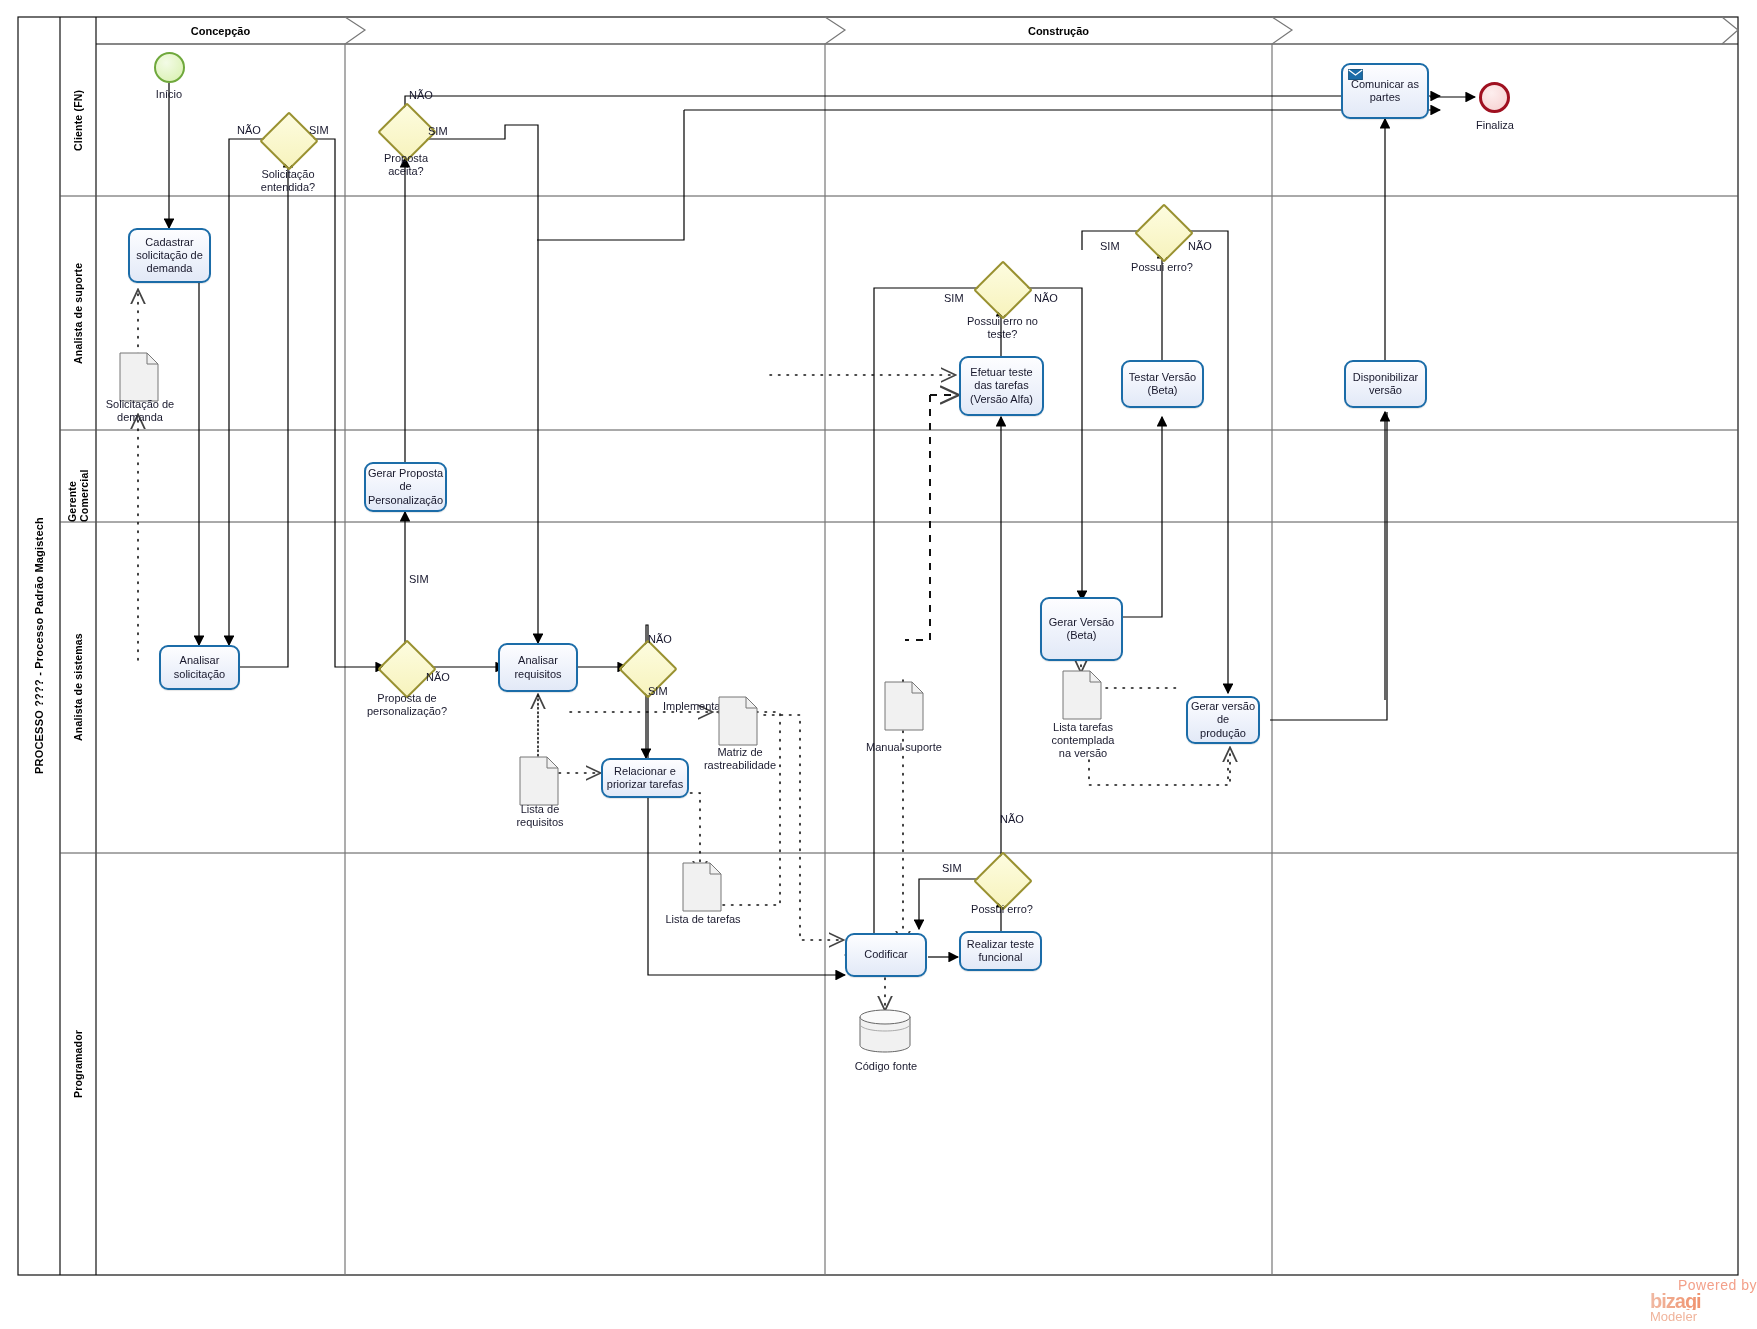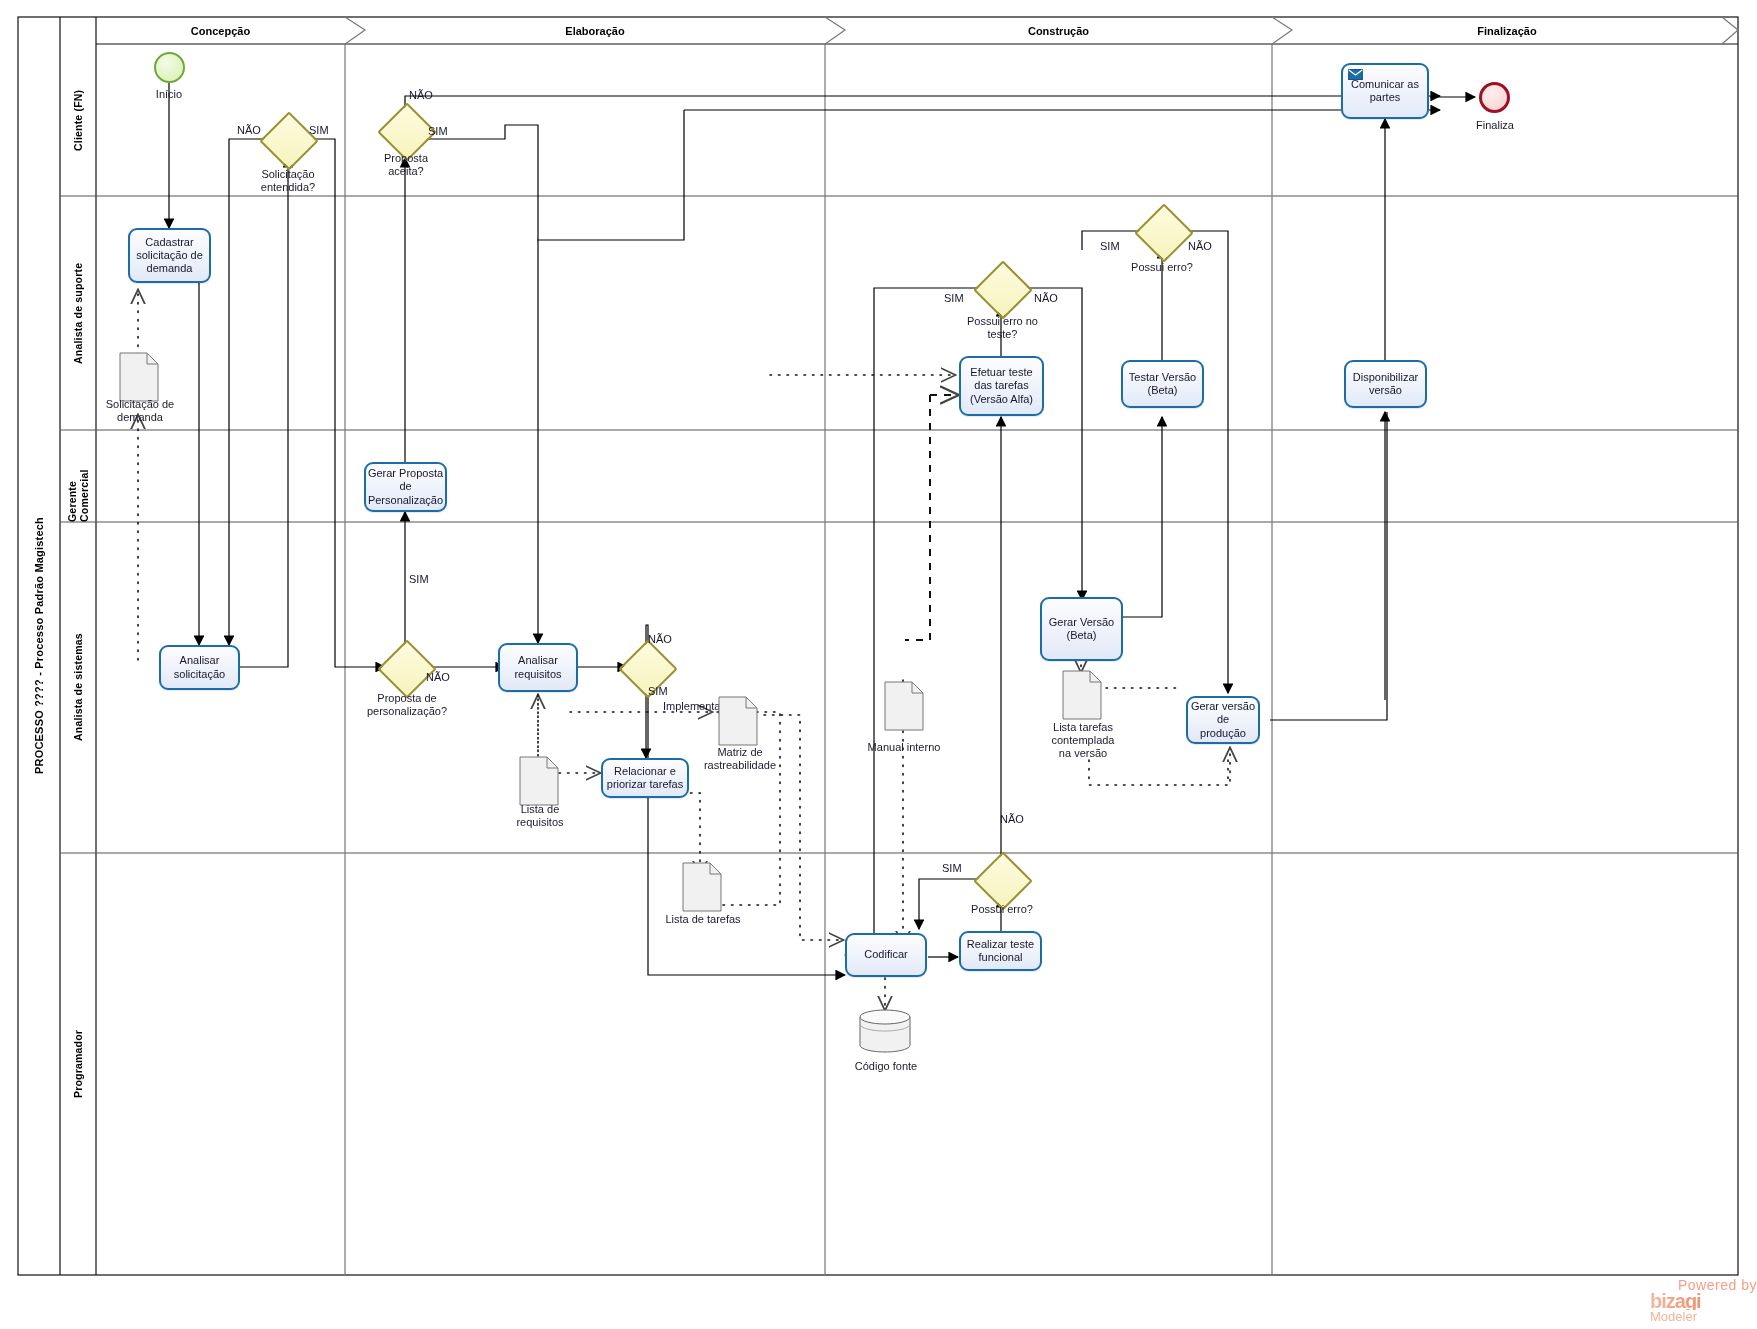--- a/index.html
+++ b/index.html
@@ -174,23 +174,21 @@
 
   <div class="pool-title" style="left:18px;top:17px;width:42px;height:1258px;">PROCESSO ???? - Processo Padrão Magistech</div>
 
   <div class="lane-title" style="left:60px;top:44px;width:36px;height:152px;">Cliente (FN)</div>
   <div class="lane-title" style="left:60px;top:196px;width:36px;height:234px;">Analista de suporte</div>
   <div class="lane-title" style="left:60px;top:430px;width:36px;height:92px;">Gerente Comercial</div>
   <div class="lane-title" style="left:60px;top:522px;width:36px;height:331px;">Analista de sistemas</div>
   <div class="lane-title" style="left:60px;top:853px;width:36px;height:422px;">Programador</div>
 
   <div class="phase-title" style="left:96px;top:17px;width:249px;height:27px;">Concepção</div>
-  <div class="phase-title" style="left:365px;top:17px;width:460px;height:27px;">Elaboração</div>
   <div class="phase-title" style="left:845px;top:17px;width:427px;height:27px;">Construção</div>
-  <div class="phase-title" style="left:1292px;top:17px;width:430px;height:27px;">Finalização</div>
 
   <div class="ev ev-start" style="left:154px;top:52px;width:31px;height:31px;"></div>
   <div class="lbl" style="left:129px;top:88px;width:80px;">Início</div>
 
   <div class="ev ev-end" style="left:1479px;top:82px;width:31px;height:31px;"></div>
   <div class="lbl" style="left:1455px;top:119px;width:80px;">Finaliza</div>
 
   <div class="task" style="left:128px;top:228px;width:83px;height:55px;">Cadastrar
 solicitação de
 demanda</div>
@@ -287,21 +285,21 @@
   <svg class="doc" style="left:682px;top:862px;" viewBox="0 0 40 50">
     <path d="M1,1 H28 L39,12 V49 H1 Z" fill="#f1f1f1" stroke="#777"></path>
     <path d="M28,1 V12 H39" fill="none" stroke="#777"></path>
   </svg>
   <div class="lbl" style="left:657px;top:913px;width:92px;">Lista de tarefas</div>
 
   <svg class="doc" style="left:884px;top:681px;" viewBox="0 0 40 50">
     <path d="M1,1 H28 L39,12 V49 H1 Z" fill="#f1f1f1" stroke="#777"></path>
     <path d="M28,1 V12 H39" fill="none" stroke="#777"></path>
   </svg>
-  <div class="lbl" style="left:856px;top:741px;width:96px;">Manual interno</div>
+  <div class="lbl" style="left:856px;top:741px;width:96px;">Manual suporte</div>
 
   <svg class="doc" style="left:1062px;top:670px;" viewBox="0 0 40 50">
     <path d="M1,1 H28 L39,12 V49 H1 Z" fill="#f1f1f1" stroke="#777"></path>
     <path d="M28,1 V12 H39" fill="none" stroke="#777"></path>
   </svg>
   <div class="lbl" style="left:1037px;top:721px;width:92px;">Lista tarefas
 contemplada
 na versão</div>
 
   <svg class="db" style="left:859px;top:1009px;" viewBox="0 0 52 44">

